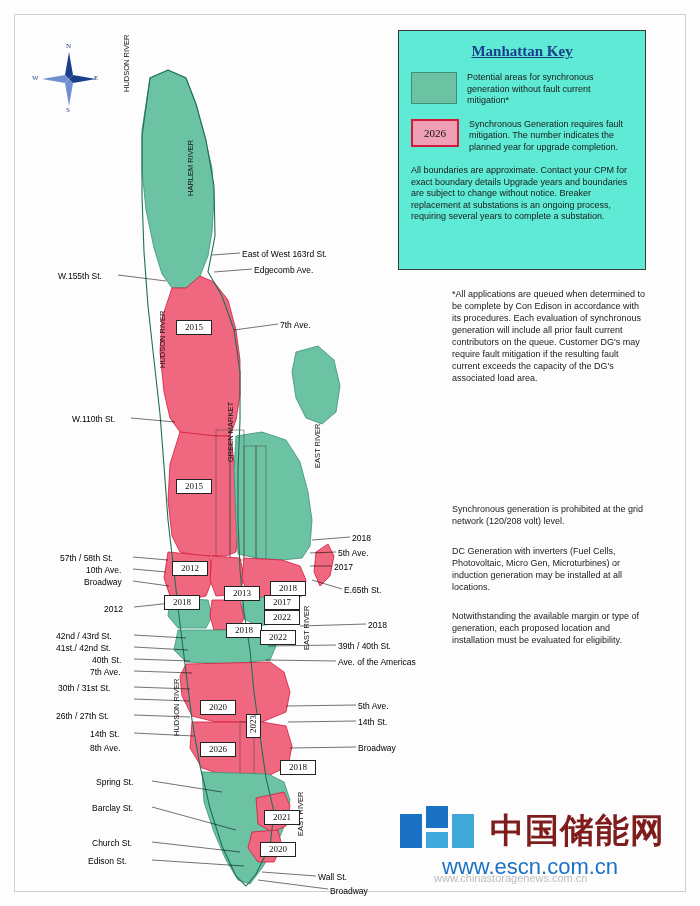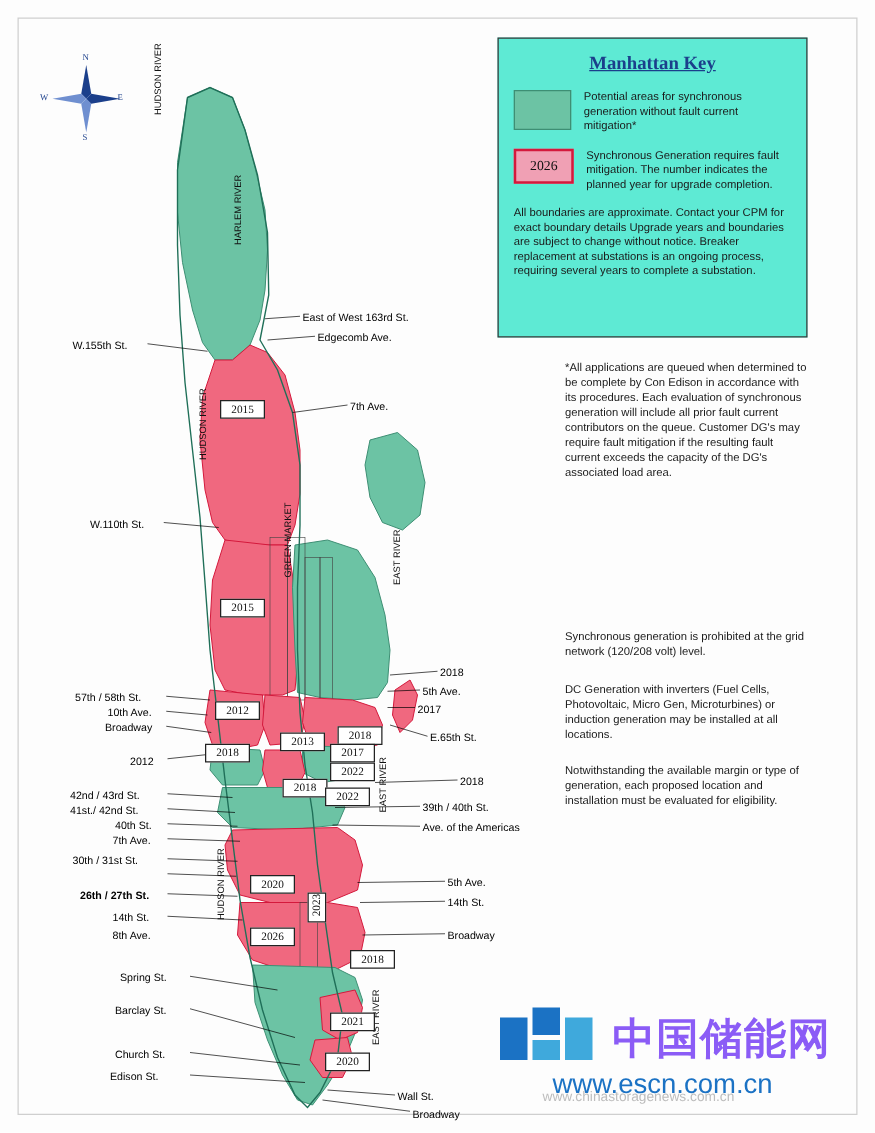--- a/index.html
+++ b/index.html
@@ -74,21 +74,21 @@
   }
   .yearbox{
     position:absolute;background:#ffffff;border:1px solid #222;
     font-size:9px;color:#111;padding:1px 4px;white-space:nowrap;
     font-family:"Liberation Serif",serif;line-height:11px;
   }
 
   
   .wm{position:absolute;left:398px;top:800px;width:290px;height:86px;}
   .wm-cn{
-    position:absolute;left:92px;top:8px;font-size:34px;color:#8b5cf6;
+    position:absolute;left:92px;top:8px;font-size:34px;color:#7f1d1d;
     font-family:"Liberation Serif",serif;font-weight:bold;letter-spacing:1px;
   }
   .wm-url{
     position:absolute;left:44px;top:54px;font-size:22px;color:#1b72c4;
     font-family:"Liberation Sans",sans-serif;
   }
   .wm-faint{
     position:absolute;left:36px;top:72px;font-size:11px;color:#bdbdbd;
   }
 </style>
@@ -256,21 +256,21 @@
       <div class="lab" style="left: 60px; top: 553px;">57th / 58th St.</div>
       <div class="lab" style="left: 86px; top: 565px;">10th Ave.</div>
       <div class="lab" style="left: 84px; top: 577px;">Broadway</div>
       <div class="lab" style="left: 104px; top: 604px;">2012</div>
       <div class="lab" style="left: 56px; top: 631px;">42nd / 43rd St.</div>
       <div class="lab" style="left: 56px; top: 643px;">41st./ 42nd St.</div>
       <div class="lab" style="left: 92px; top: 655px;">40th St.</div>
       <div class="lab" style="left: 90px; top: 667px;">7th Ave.</div>
       <div class="lab" style="left: 58px; top: 683px;">30th / 31st St.</div>
       <div class="lab" style="left: 90px; top: 695px; margin-top: 48px;">8th Ave.</div>
-      <div class="lab" style="left: 64px; top: 711px; font-weight: bold;">26th / 27th St.</div>
+      <div class="lab" style="left: 56px; top: 711px;">26th / 27th St.</div>
       <div class="lab" style="left: 90px; top: 729px;">14th St.</div>
       <div class="lab" style="left: 96px; top: 777px;">Spring St.</div>
       <div class="lab" style="left: 92px; top: 803px;">Barclay St.</div>
       <div class="lab" style="left: 92px; top: 838px;">Church St.</div>
       <div class="lab" style="left: 88px; top: 856px;">Edison St.</div>
       <div class="lab" style="left: 318px; top: 872px;">Wall St.</div>
       <div class="lab" style="left: 330px; top: 886px;">Broadway</div>
     </div>
   <div id="rightlabels">
       <div class="lab" style="left: 242px; top: 249px;">East of West 163rd St.</div>

